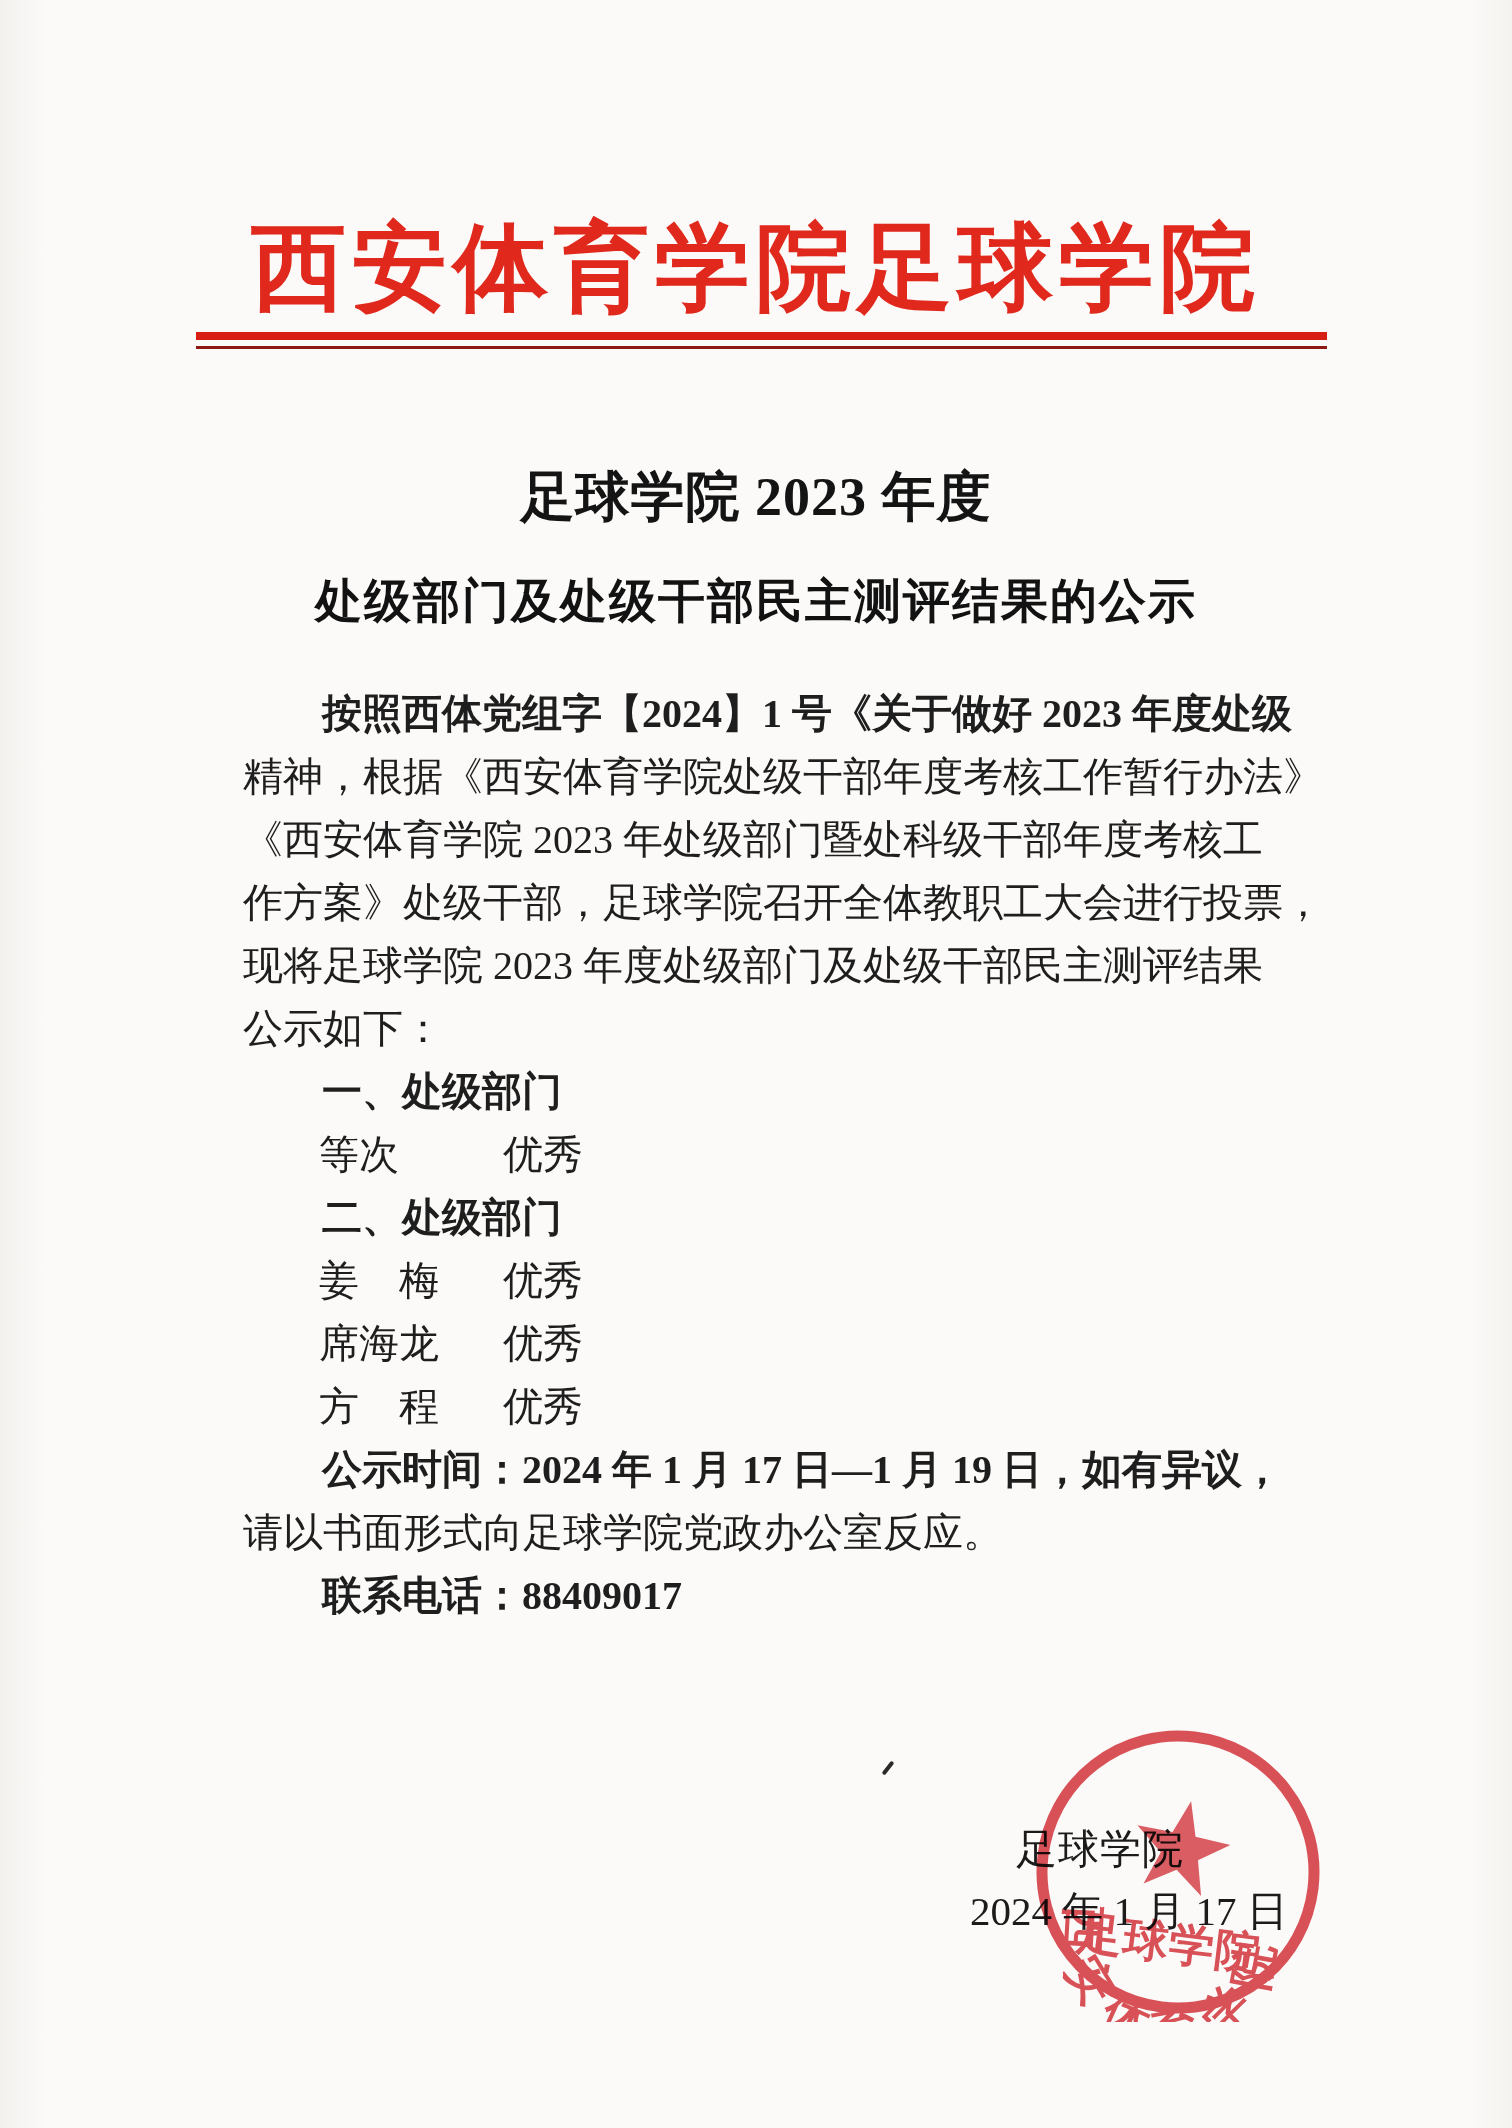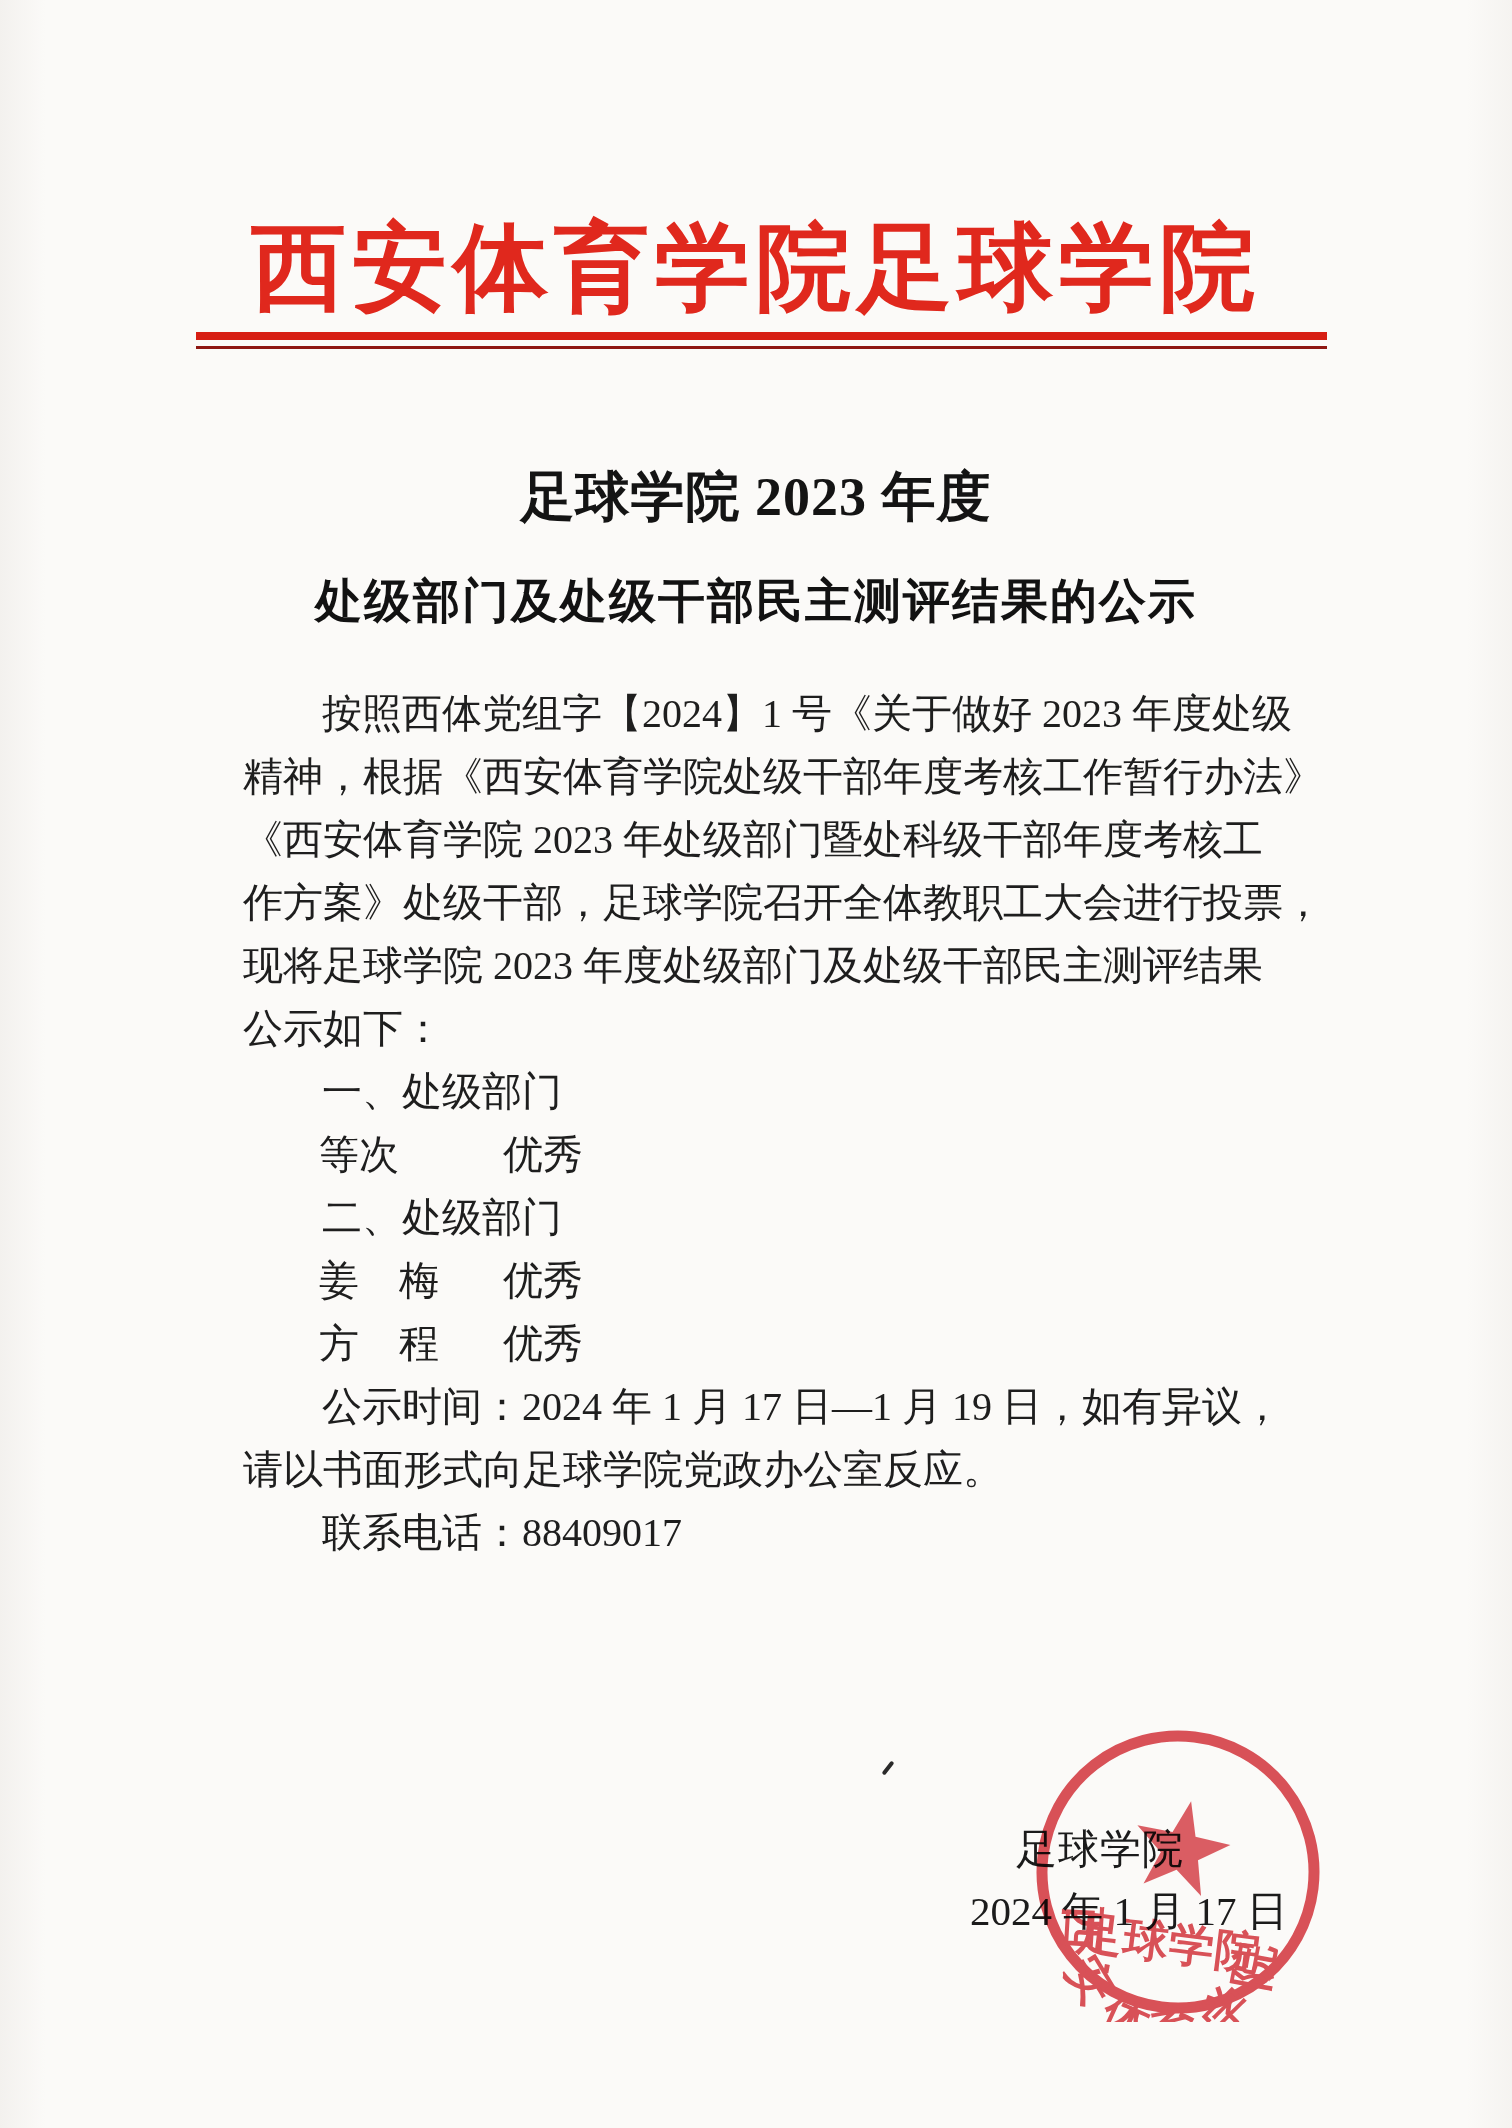--- a/index.html
+++ b/index.html
@@ -41,21 +41,21 @@
     position:absolute;top:570px;left:0;width:100%;
     text-align:center;font-size:47px;font-weight:700;
     letter-spacing:2px;color:#121212;white-space:nowrap;
   }
   .body-block{
     position:absolute;left:243px;top:682px;width:1110px;
     font-size:40px;line-height:63px;
     color:var(--body-text);
   }
   .body-block .line{height:63px;white-space:nowrap;}
-  .body-block .indent{padding-left:79px;}
+  .body-block .indent{padding-left:79px;font-weight:bold;}
   .body-block .pair{padding-left:76px;}
   .pair-name{display:inline-block;width:184px;}
   .signature{
     position:absolute;left:1016px;top:1822px;
     font-size:41px;color:#1b1b1b;letter-spacing:1px;white-space:nowrap;
   }
   .date{
     position:absolute;left:970px;top:1884px;
     font-size:41px;color:#1b1b1b;white-space:nowrap;
   }
@@ -99,20 +99,21 @@
       <div class="line indent">按照西体党组字【2024】1 号《关于做好 2023 年度处级</div>
       <div class="line flush">精神，根据《西安体育学院处级干部年度考核工作暂行办法》</div>
       <div class="line flush">《西安体育学院 2023 年处级部门暨处科级干部年度考核工</div>
       <div class="line flush">作方案》处级干部，足球学院召开全体教职工大会进行投票，</div>
       <div class="line flush">现将足球学院 2023 年度处级部门及处级干部民主测评结果</div>
       <div class="line flush">公示如下：</div>
       <div class="line indent">一、处级部门</div>
       <div class="line pair"><span class="pair-name">等次</span><span class="pair-value">优秀</span></div>
       <div class="line indent">二、处级部门</div>
       <div class="line pair"><span class="pair-name">姜　梅</span><span class="pair-value">优秀</span></div>
+      <div class="line pair"><span class="pair-name">席海龙</span><span class="pair-value">优秀</span></div>
       <div class="line pair"><span class="pair-name">方　程</span><span class="pair-value">优秀</span></div>
       <div class="line indent">公示时间：2024 年 1 月 17 日—1 月 19 日，如有异议，</div>
       <div class="line flush">请以书面形式向足球学院党政办公室反应。</div>
       <div class="line indent">联系电话：88409017</div>
     </div>
 
   <div class="signature">足球学院</div>
 
   <div class="date">2024 年 1 月 17 日</div>
 

